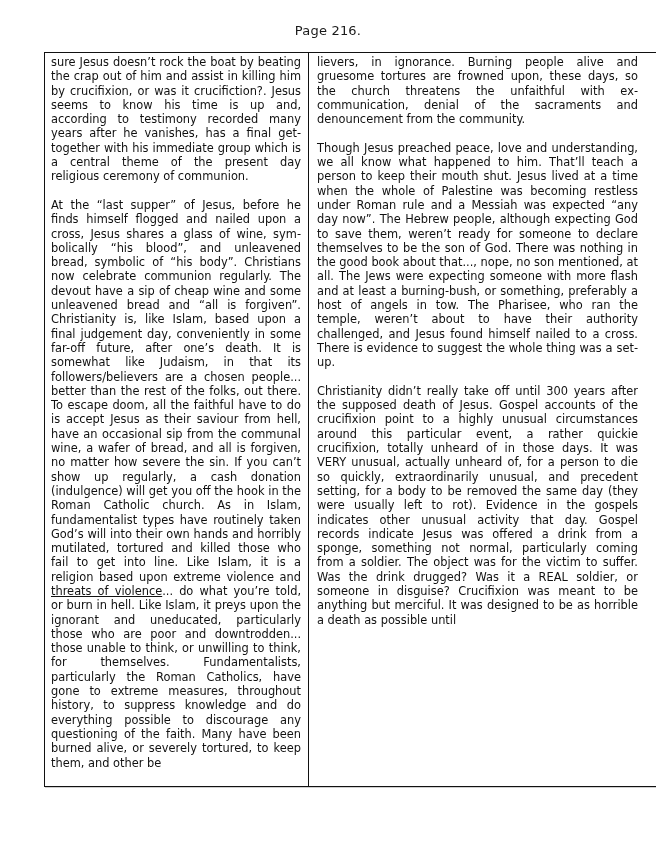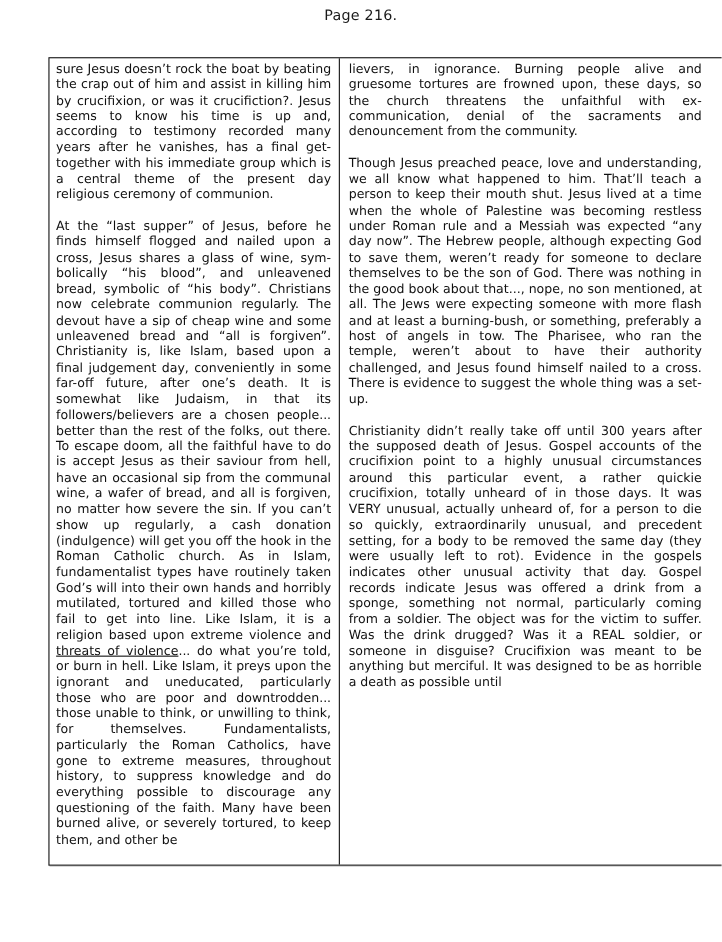--- a/index.html
+++ b/index.html
@@ -10,21 +10,21 @@
     body {
       width: 656px;
       height: 856px;
       position: relative;
       overflow: hidden;
       font-family: "DejaVu Sans", sans-serif;
       color: #111111;
     }
     .page-title {
       position: absolute;
-      top: 6px;
+      top: 22px;
       left: 0;
       width: 656px;
       text-align: center;
       font-size: 13px;
       line-height: 18px;
       color: #1a1a1a;
       letter-spacing: 0.2px;
     }
     .frame {
       position: absolute;

